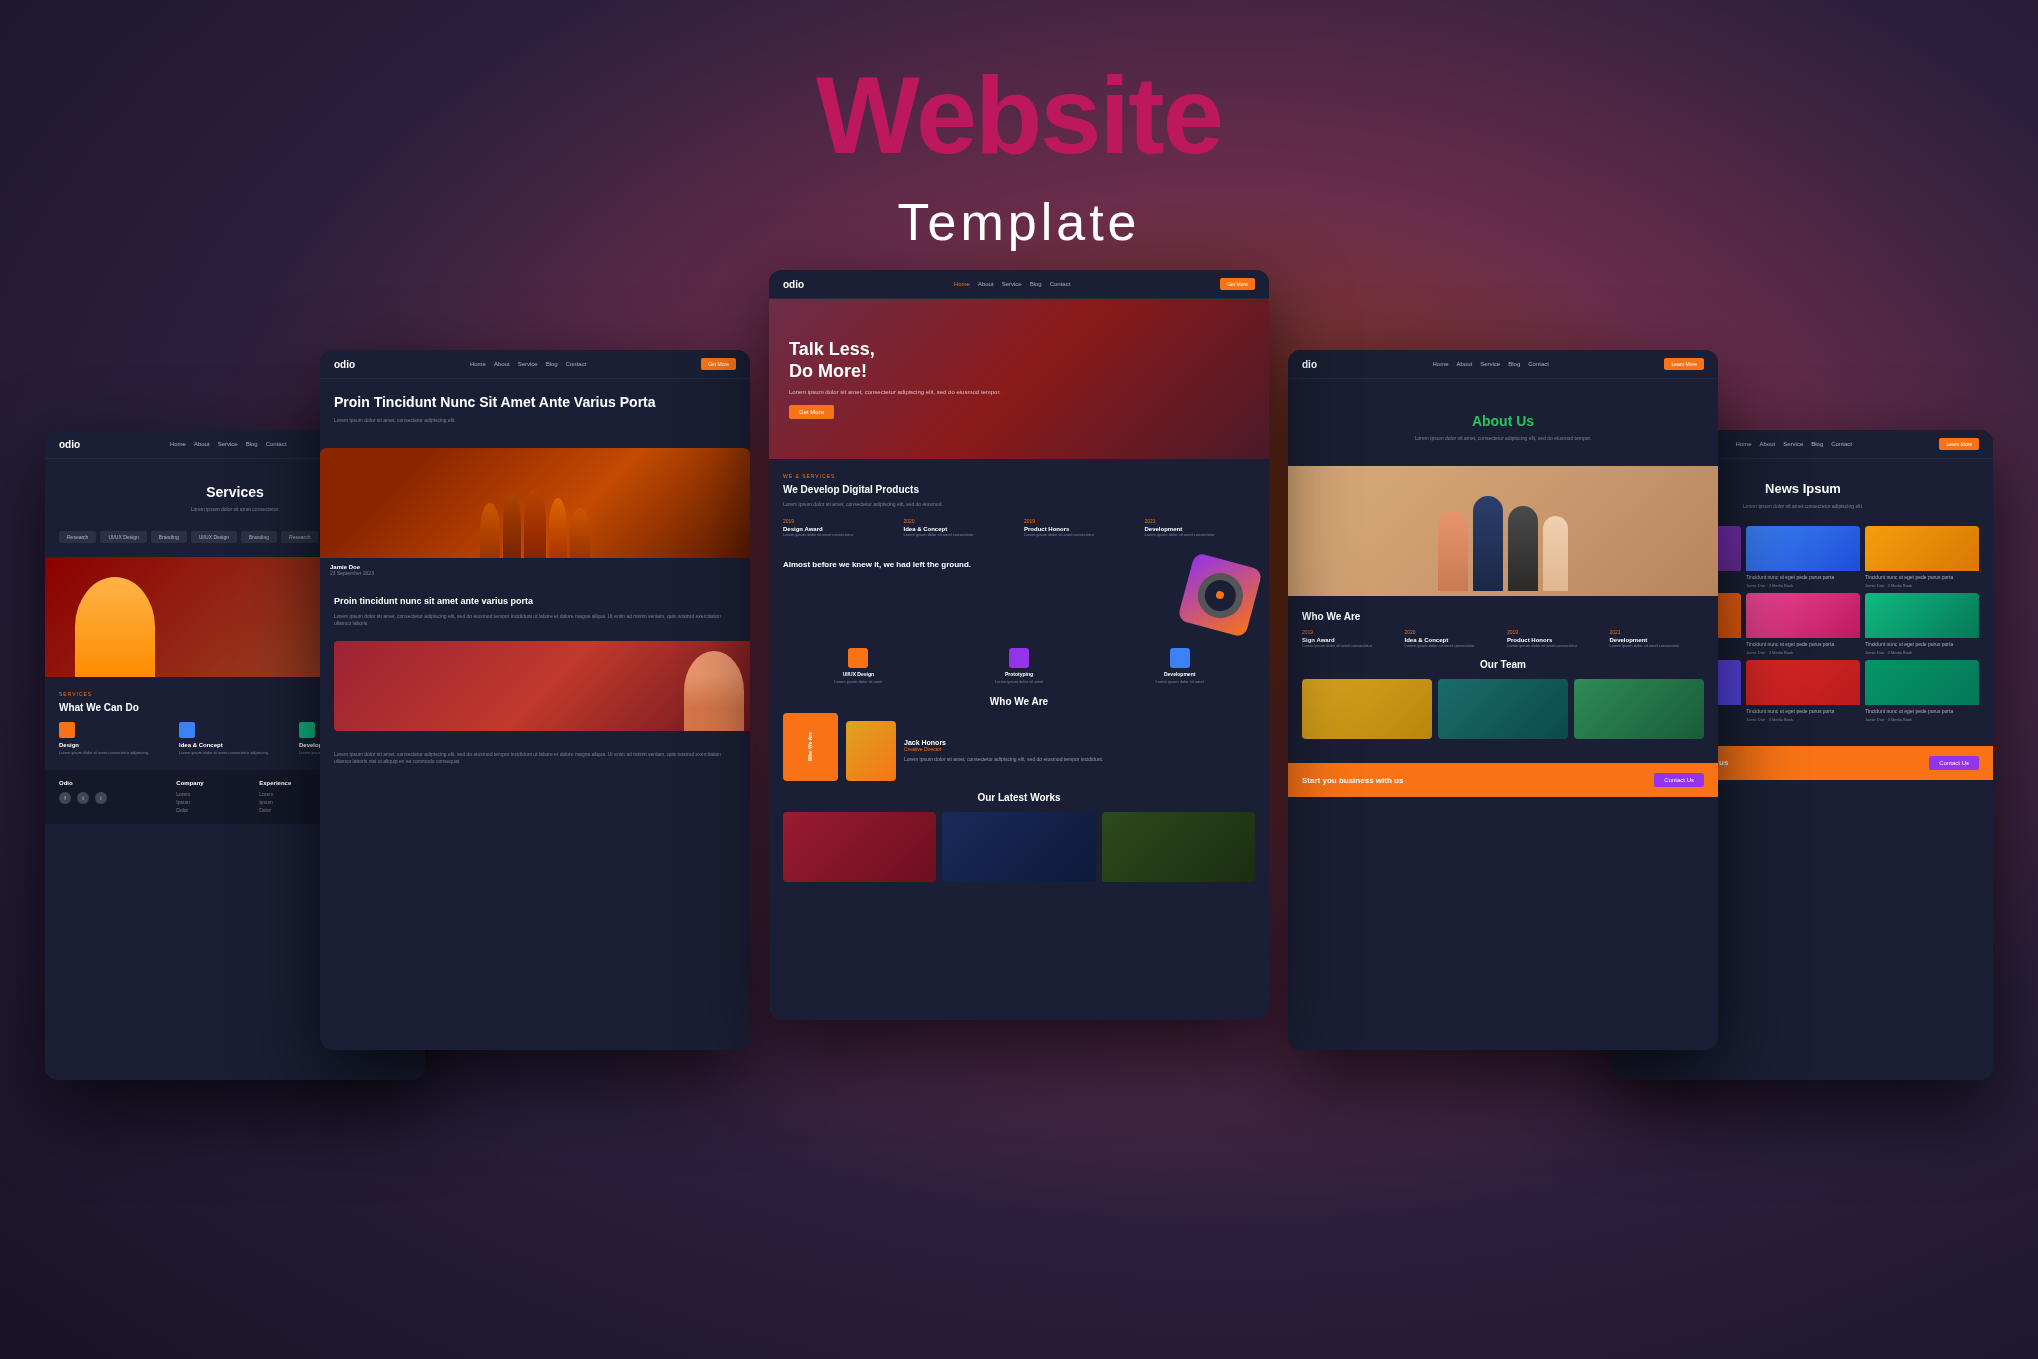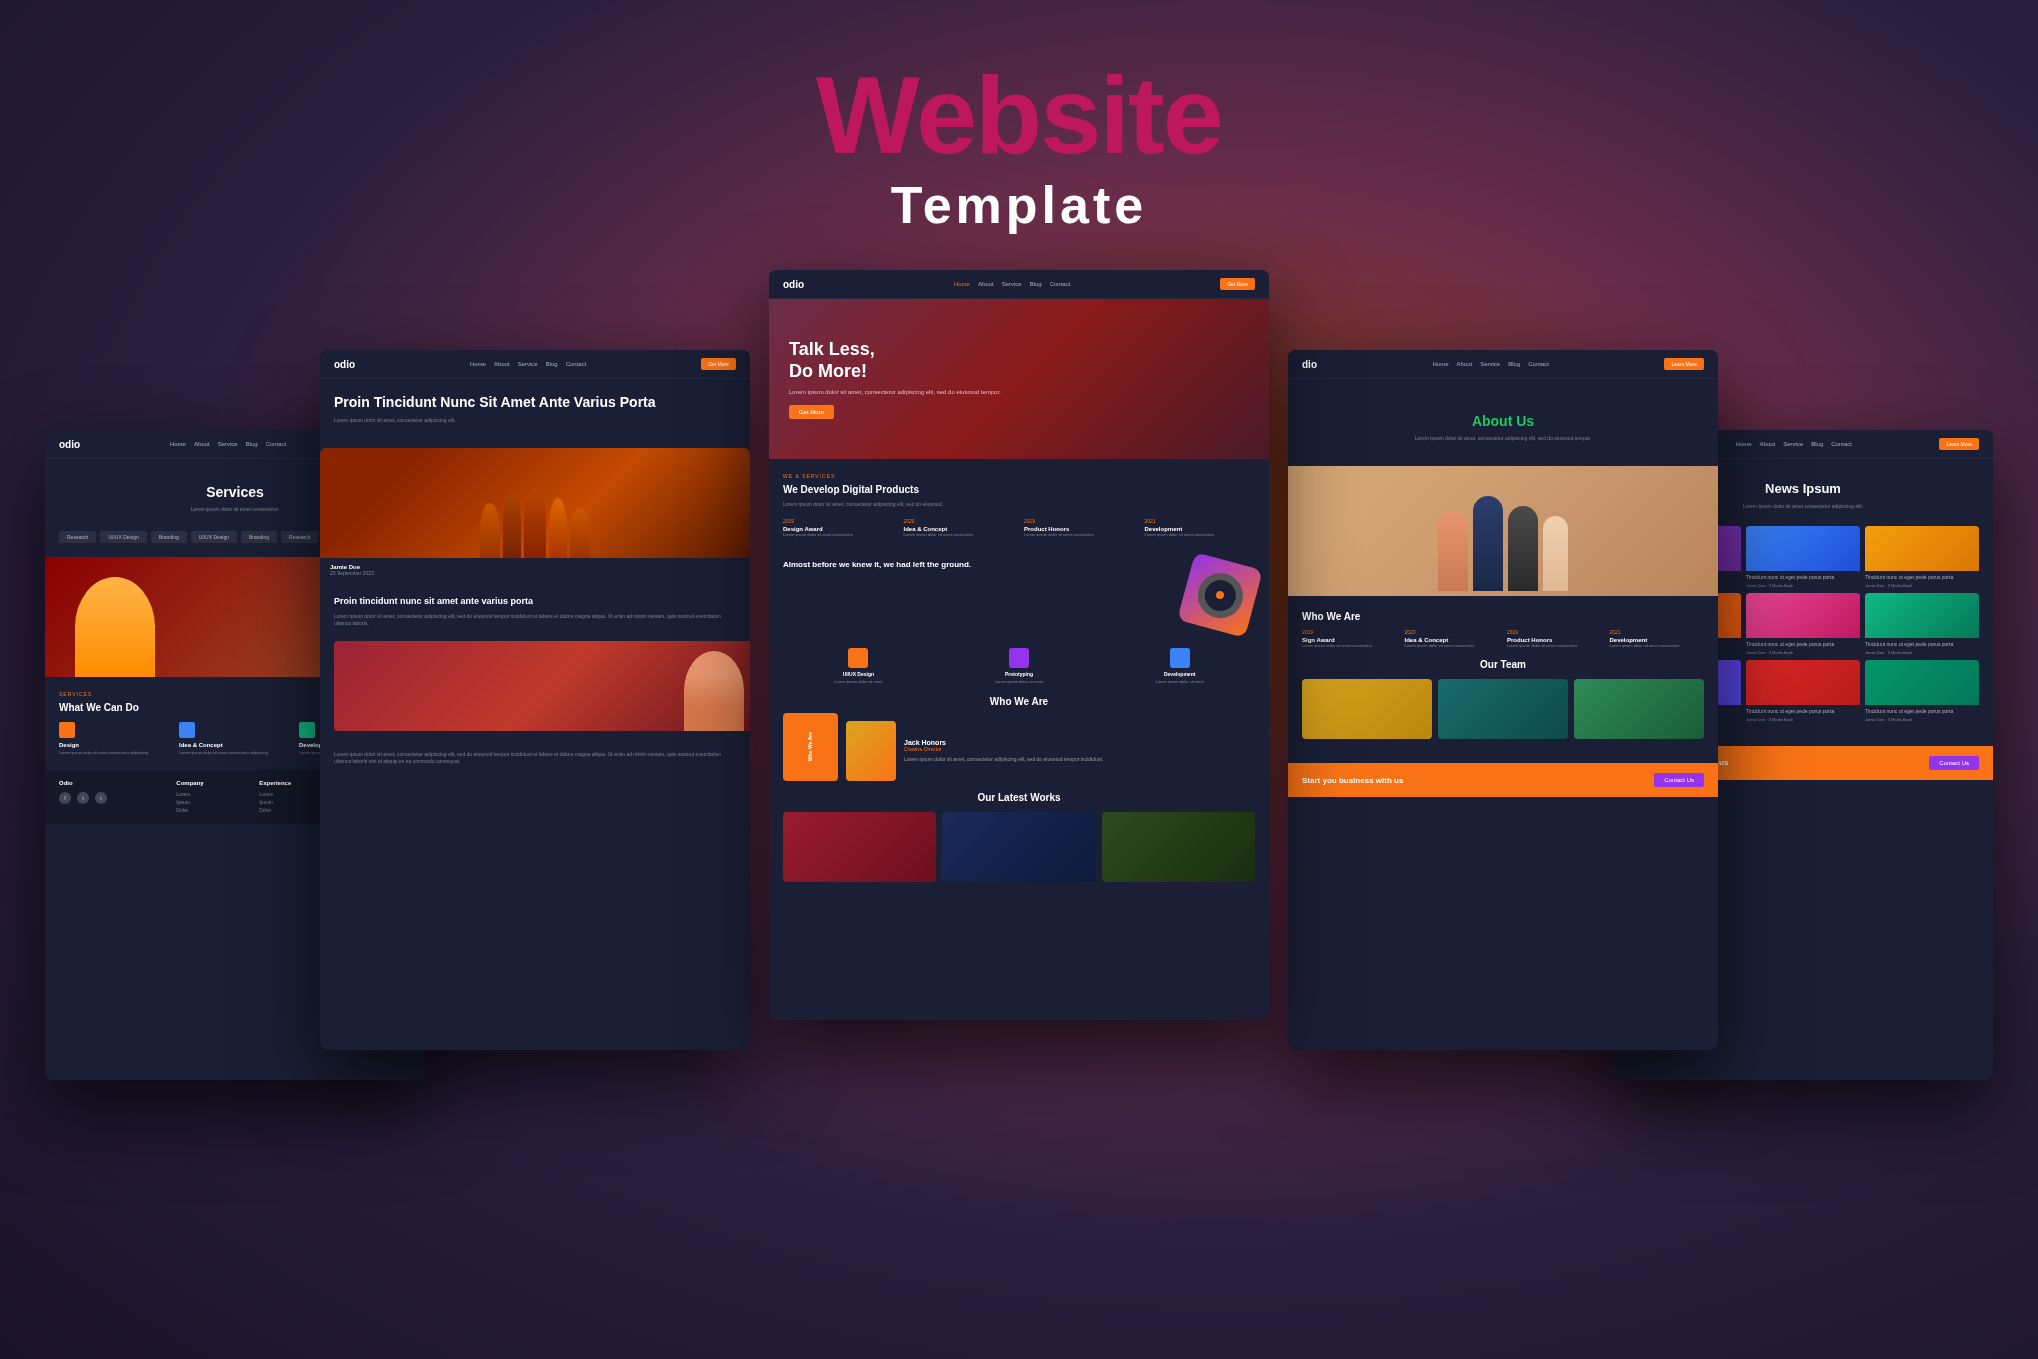--- a/index.html
+++ b/index.html
@@ -24,39 +24,39 @@
     .main-title {
       font-size: 110px;
       font-weight: 900;
       color: #be185d;
       letter-spacing: -2px;
       line-height: 1;
     }
 
     .sub-title {
       font-size: 52px;
-      font-weight: 700;
+      font-weight: 400;
       color: #ffffff;
       letter-spacing: 4px;
-      margin-top: 5px;
+      margin-top: 22px;
     }
 
     
     .mockups-container {
       position: absolute;
       top: 270px;
       left: 0;
       width: 100%;
       height: 1100px;
     }
 
     
     .mockup {
       position: absolute;
-      border-radius: 8px;
+      border-radius: 13px;
       overflow: hidden;
       box-shadow: 0 30px 80px rgba(0,0,0,0.7);
     }
 
     
     .mockup-center {
       width: 500px;
       height: 750px;
       left: 50%;
       top: 0;

